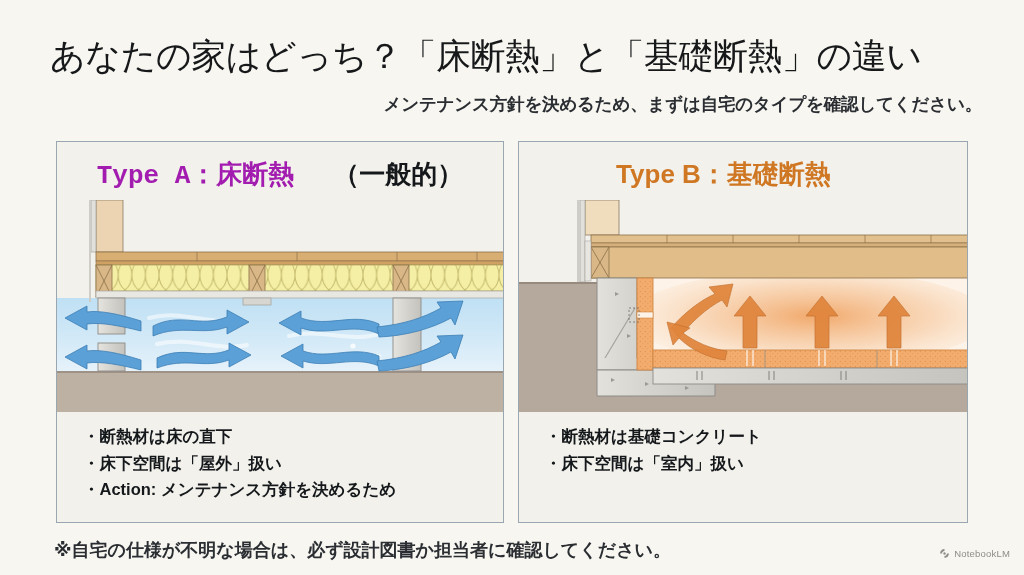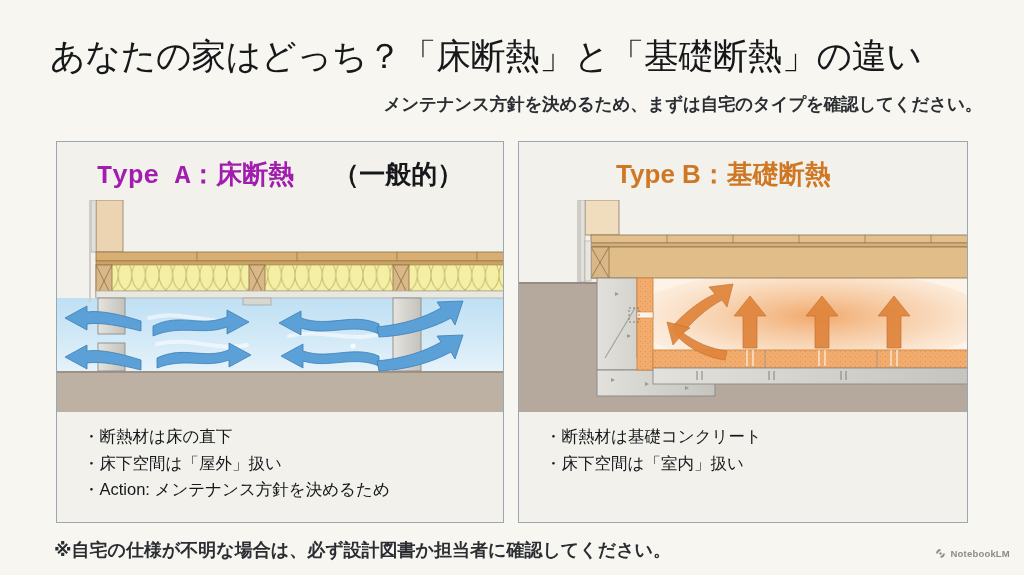--- a/index.html
+++ b/index.html
@@ -37,33 +37,33 @@
     text-align:center;font-size:26px;font-weight:700;white-space:nowrap;
   }
   .hl-a{color:#a21caf;font-family:Liberation Mono, monospace;}
   .hl-a-sub{color:#15181b;margin-left:39px;}
   .hl-b{color:#cf7723;}
 
   .figure{position:absolute;left:0;top:58px;width:100%;height:212px;overflow:hidden;}
 
   .bullets{
     position:absolute;left:26px;top:281px;right:12px;
-    font-size:16.5px;font-weight:400;color:#15181b;line-height:1.62;
+    font-size:16.5px;font-weight:700;color:#15181b;line-height:1.62;
   }
   .bullets div{white-space:nowrap;}
 
   
   .footnote{
     position:absolute;left:54px;top:538px;
     font-size:18px;font-weight:700;color:#2a2d31;white-space:nowrap;
   }
   .brand{
     position:absolute;right:14px;top:548px;
     display:flex;align-items:center;gap:4px;
-    font-size:9.5px;font-weight:700;color:#8d8d88;letter-spacing:.2px;
+    font-size:9.5px;font-weight:400;color:#8d8d88;letter-spacing:.2px;
   }
   .brand svg{display:block;}
 </style>
 </head>
 <body>
 
 <div class="slide">
 
   <div class="title">あなたの家はどっち？「床断熱」と「基礎断熱」の違い</div>
   <div class="subtitle">メンテナンス方針を決めるため、まずは自宅のタイプを確認してください。</div>

